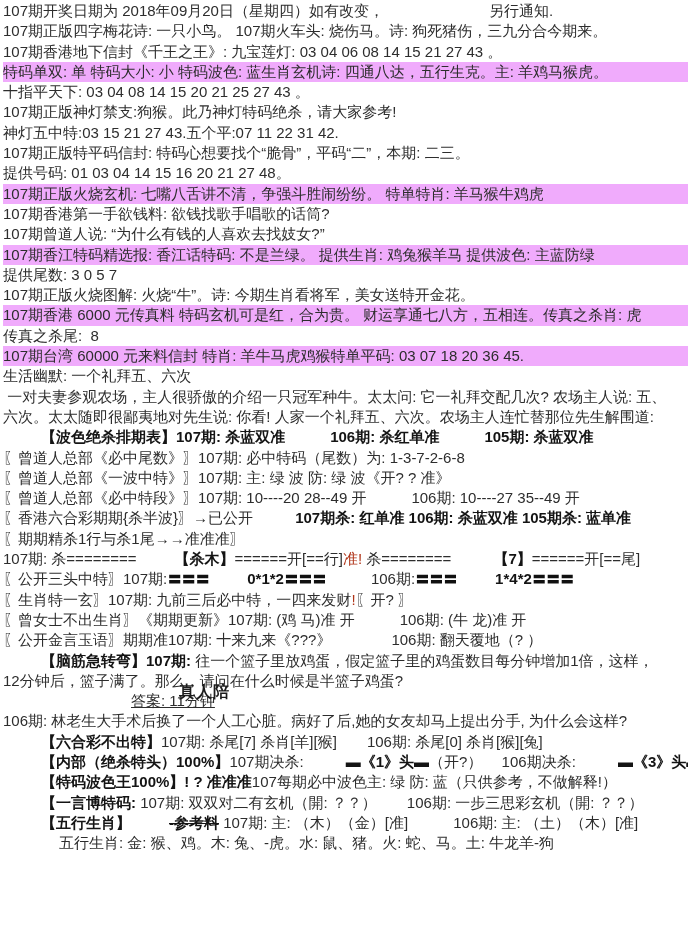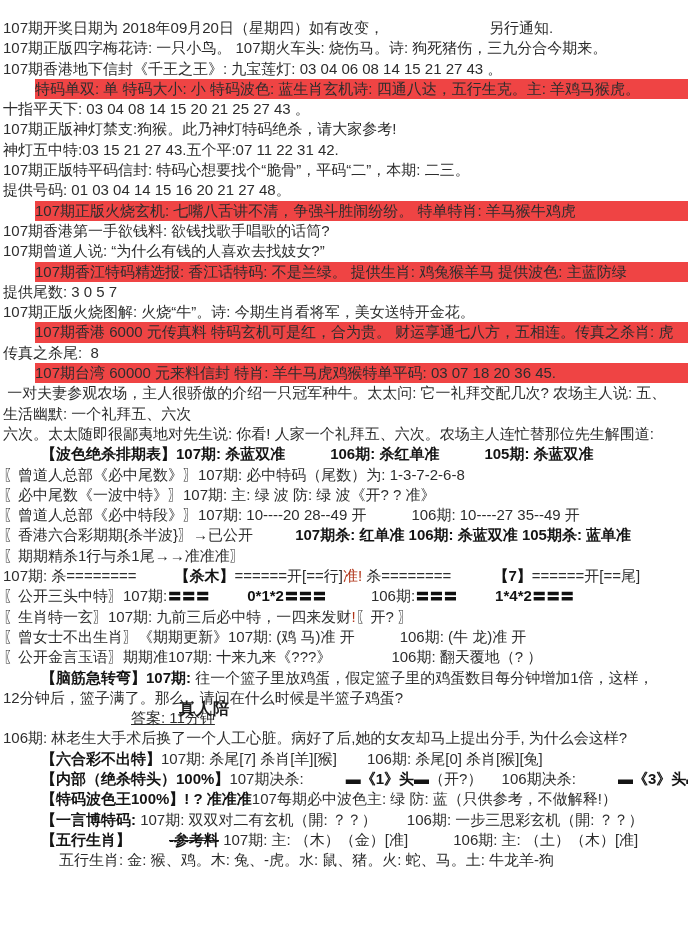--- a/index.html
+++ b/index.html
@@ -1,23 +1,23 @@
 <!DOCTYPE html>
 <html><head>
 <meta charset="utf-8">
 <style>
   html,body{margin:0;padding:0;background:#ffffff;}
   .page{
     width:688px;height:937px;overflow:hidden;box-sizing:border-box;
-    padding:18px 0 0 3px;background:#ffffff;
+    padding:1px 0 0 3px;background:#ffffff;
     font-family:"Liberation Sans","DejaVu Sans",sans-serif;
     font-size:15px;line-height:20.3px;color:#2d2d2d;
   }
   .line{white-space:pre;position:relative;height:20.3px;overflow:visible;}
-  .line.hl{background:#ef4444;margin-left:32px;}
+  .line.hl{background:#f0abfc;}
   .b{font-weight:bold;color:#141414;margin-left:38px;}
   .st{text-decoration:line-through;}
   .r{color:#b03418;}
   .bar{font-weight:bold;color:#101010;letter-spacing:-1px;}
   .ov{
     position:absolute;left:176px;top:-9px;
     font-weight:bold;font-size:16px;color:#1c1c1c;letter-spacing:1px;text-align:center;
   }
 </style>
 </head>
@@ -36,26 +36,26 @@
       <div class="line"><span>提供号码: 01 03 04 14 15 16 20 21 27 48。</span></div>
       <div class="line hl"><span>107期正版火烧玄机: 七嘴八舌讲不清，争强斗胜闹纷纷。 特单特肖: 羊马猴牛鸡虎</span></div>
       <div class="line"><span>107期香港第一手欲钱料: 欲钱找歌手唱歌的话筒?</span></div>
       <div class="line"><span>107期曾道人说: “为什么有钱的人喜欢去找妓女?”</span></div>
       <div class="line hl"><span>107期香江特码精选报: 香江话特码: 不是兰绿。 提供生肖: 鸡兔猴羊马 提供波色: 主蓝防绿</span></div>
       <div class="line"><span>提供尾数: 3 0 5 7</span></div>
       <div class="line"><span>107期正版火烧图解: 火烧“牛”。诗: 今期生肖看将军，美女送特开金花。</span></div>
       <div class="line hl"><span>107期香港 6000 元传真料 特码玄机可是红，合为贵。 财运享通七八方，五相连。传真之杀肖: 虎</span></div>
       <div class="line"><span>传真之杀尾:  8</span></div>
       <div class="line hl"><span>107期台湾 60000 元来料信封 特肖: 羊牛马虎鸡猴特单平码: 03 07 18 20 36 45.</span></div>
+      <div class="line"><span>生活幽默: 一个礼拜五、六次</span></div>
       <div class="line"><span> 一对夫妻参观农场，主人很骄傲的介绍一只冠军种牛。太太问: 它一礼拜交配几次? 农场主人说: 五、</span></div>
-      <div class="line"><span>生活幽默: 一个礼拜五、六次</span></div>
       <div class="line"><span>六次。太太随即很鄙夷地对先生说: 你看! 人家一个礼拜五、六次。农场主人连忙替那位先生解围道:</span></div>
       <div class="line"><span class="b">【波色绝杀排期表】107期: 杀蓝双准　　　106期: 杀红单准　　　105期: 杀蓝双准</span></div>
       <div class="line"><span>〖曾道人总部《必中尾数》〗107期: 必中特码（尾数）为: 1-3-7-2-6-8</span></div>
-      <div class="line"><span>〖必中尾数《一波中特》〗107期: 主: 绿 波 防: 绿 波《开? ? 准》</span></div>
+      <div class="line"><span>〖曾道人总部《一波中特》〗107期: 主: 绿 波 防: 绿 波《开? ? 准》</span></div>
       <div class="line"><span>〖曾道人总部《必中特段》〗107期: 10----20 28--49 开　　　106期: 10----27 35--49 开</span></div>
       <div class="line"><span>〖香港六合彩期期{杀半波}〗→已公开 </span><span class="b">107期杀: 红单准 106期: 杀蓝双准 105期杀: 蓝单准</span></div>
       <div class="line"><span>〖期期精杀1行与杀1尾→→准准准〗</span></div>
       <div class="line"><span>107期: 杀========</span><span class="b">【杀木】</span><span>======开[==行]</span><span class="r">准!</span><span> 杀======== </span><span class="b">【7】</span><span>======开[==尾]</span></div>
       <div class="line"><span>〖公开三头中特〗107期:</span><span class="bar">〓〓〓</span><span class="b">0*1*2</span><span class="bar">〓〓〓</span><span>　　　106期:</span><span class="bar">〓〓〓</span><span class="b">1*4*2</span><span class="bar">〓〓〓</span></div>
       <div class="line"><span>〖生肖特一玄〗107期: 九前三后必中特，一四来发财</span><span class="r">!</span><span>〖开? 〗</span></div>
       <div class="line"><span>〖曾女士不出生肖〗《期期更新》107期: (鸡 马)准 开　　　106期: (牛 龙)准 开</span></div>
       <div class="line"><span>〖公开金言玉语〗期期准107期: 十来九来《???》　　　　106期: 翻天覆地（? ）</span></div>
       <div class="line"><span class="b">【脑筋急转弯】107期:</span><span> 往一个篮子里放鸡蛋，假定篮子里的鸡蛋数目每分钟增加1倍，这样，</span></div>
       <div class="line"><span>12分钟后，篮子满了。那么，请问在什么时候是半篮子鸡蛋?</span></div>

